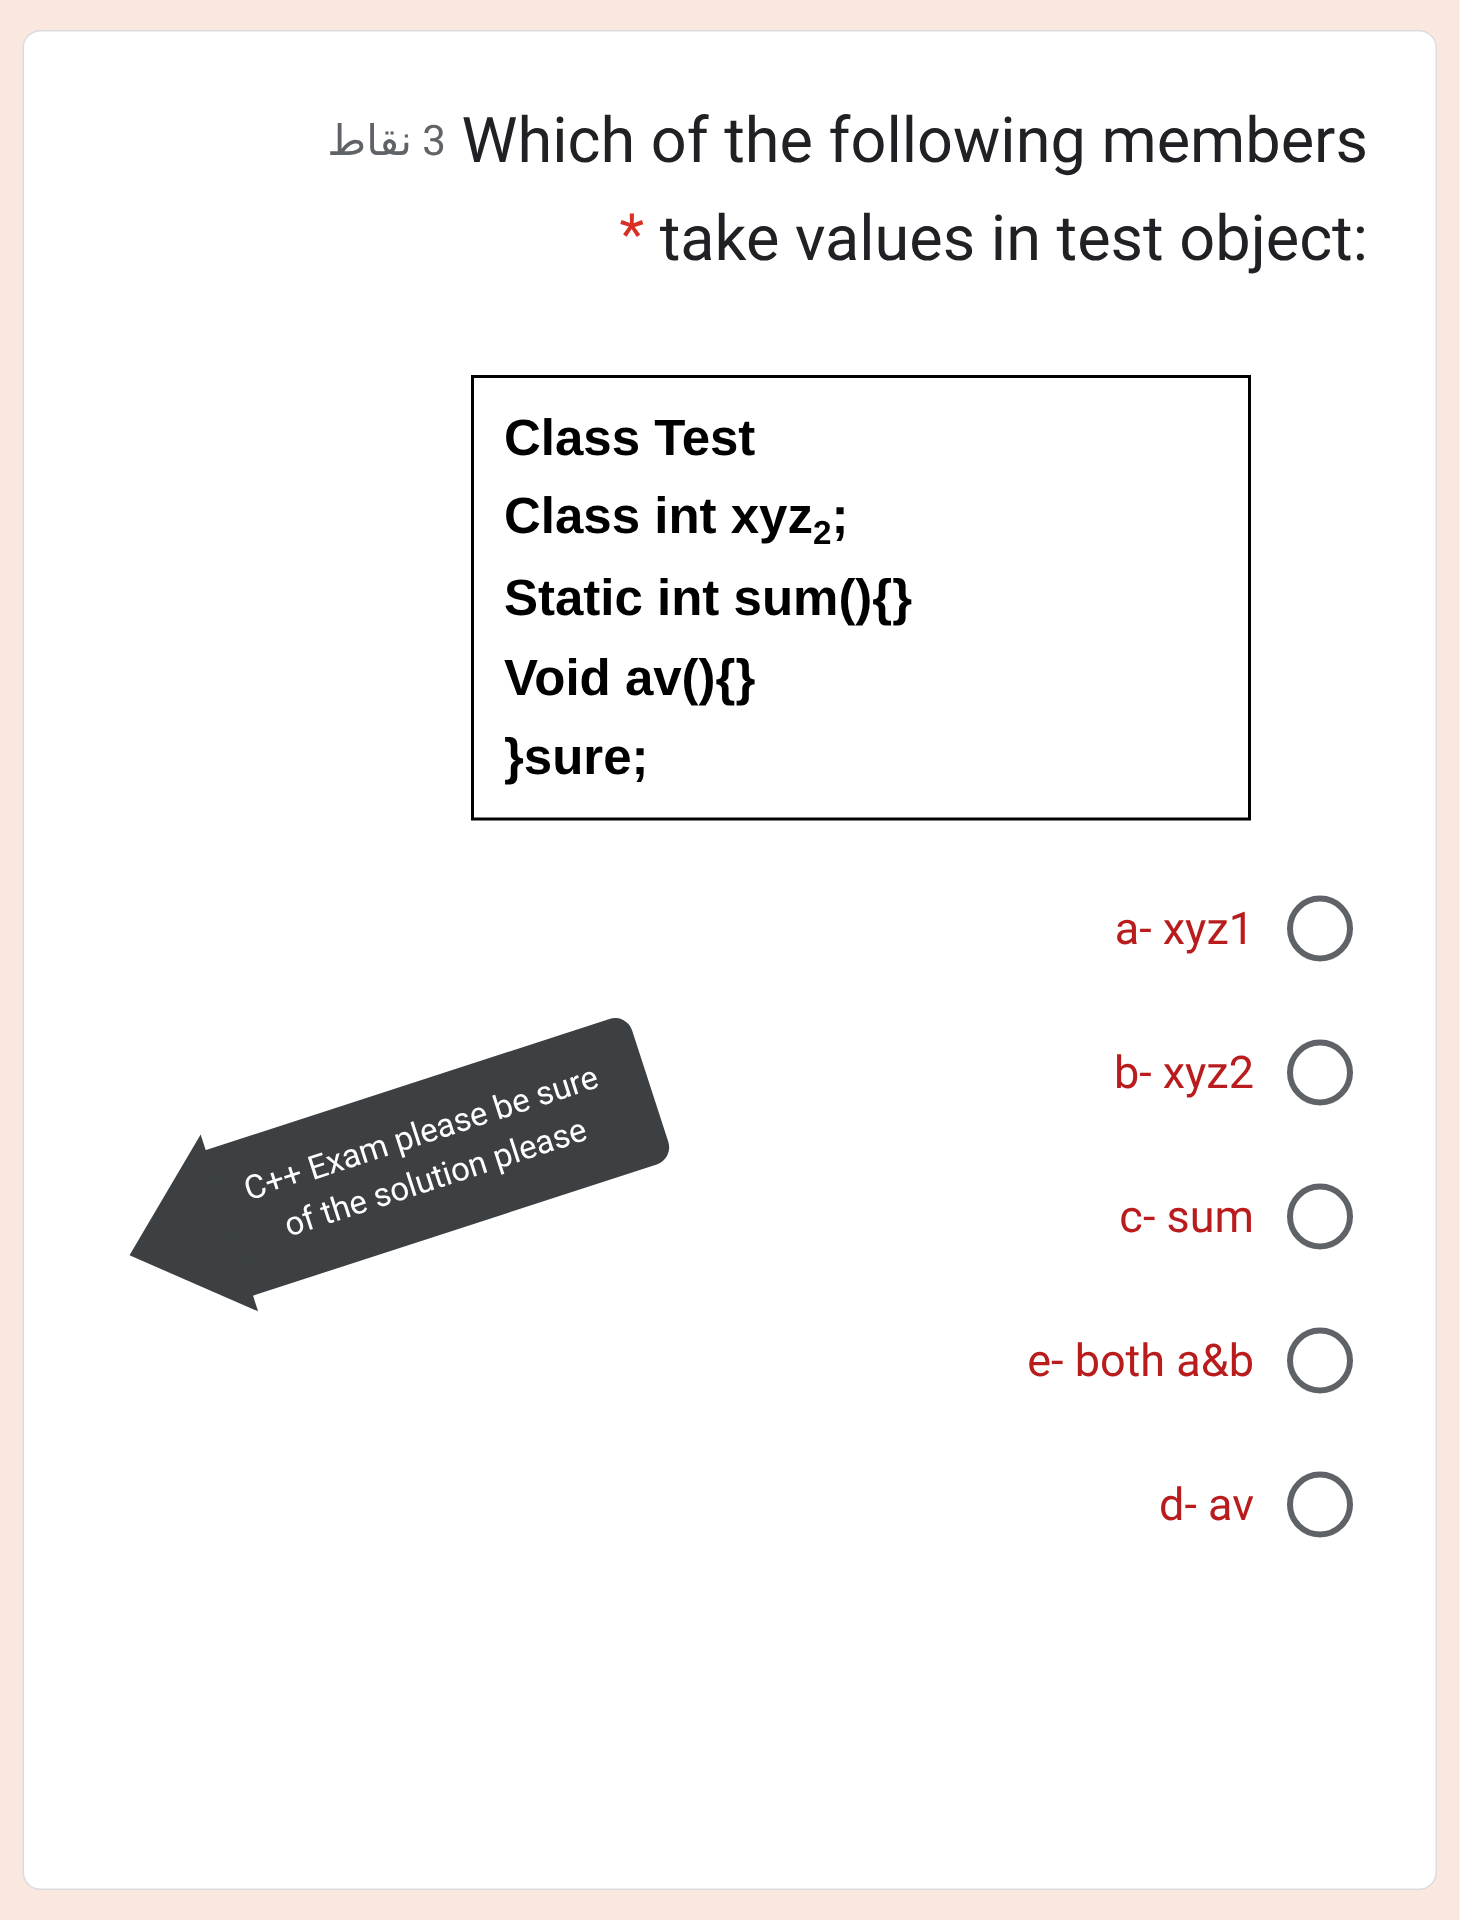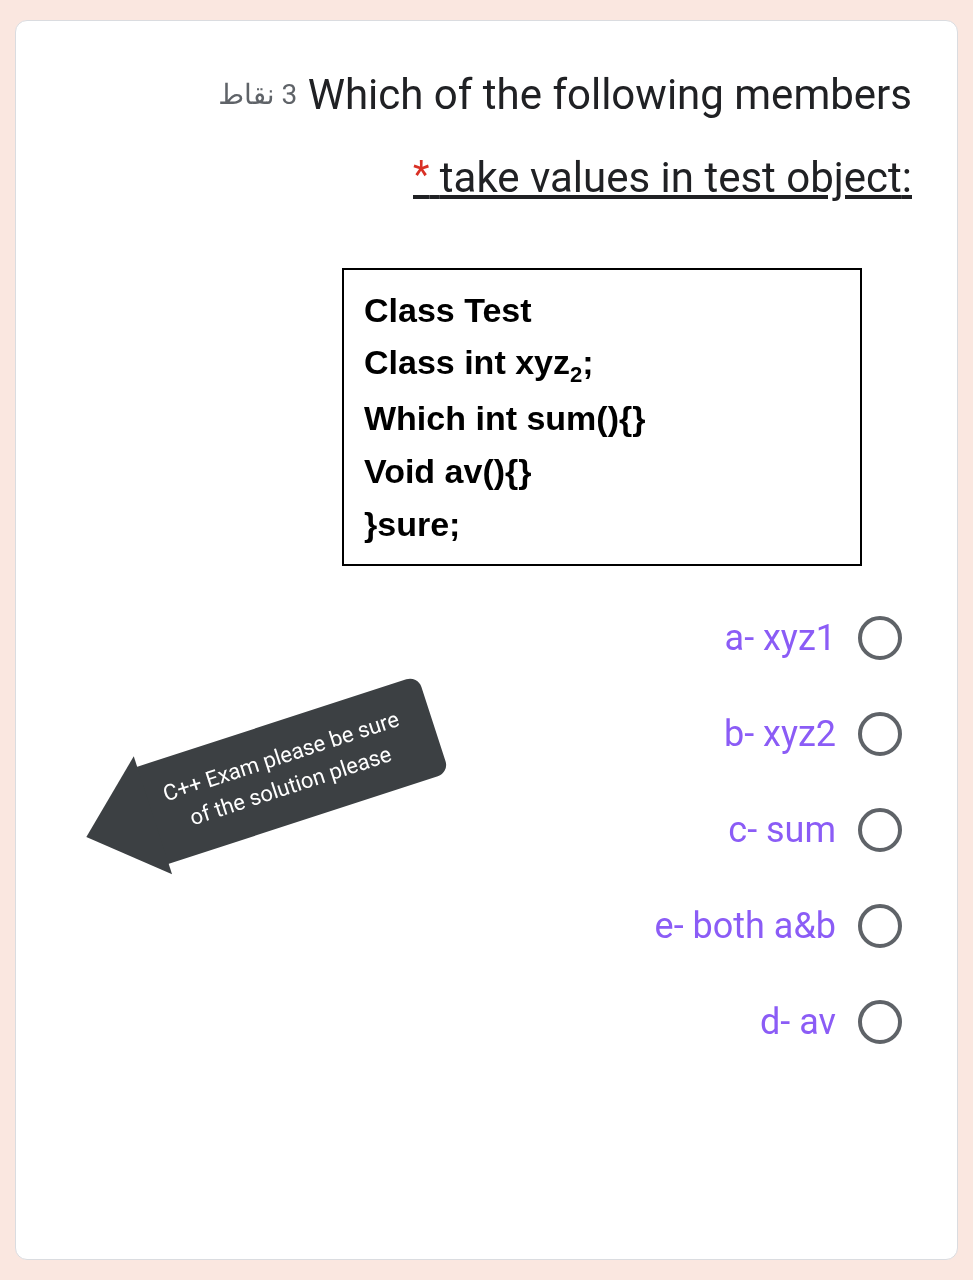--- a/index.html
+++ b/index.html
@@ -32,32 +32,31 @@
   .points {
     font-size: 28px;
     color: #5f6368;
     font-weight: 400;
     margin-left: 8px;
     vertical-align: middle;
     display: inline-block;
     margin-top: -6px;
   }
   .line2 {
-    margin-top: 24px;
-    text-decoration: underline;
+    margin-top: 6px;
   }
   .required {
     color: #d93025;
     font-size: 38px;
     margin-left: 4px;
     vertical-align: top;
   }
   .code-box {
     border: 2px solid #000;
-    margin: 60px 50px 0 auto;
+    margin: 60px 78px 0 auto;
     width: 520px;
     padding: 14px 20px 14px 20px;
     font-family: "Segoe UI", Arial, sans-serif;
     font-size: 34px;
     font-weight: 600;
     color: #000;
     line-height: 1.55;
   }
   .sub { font-size: 0.65em; vertical-align: sub; }
   .options {
@@ -68,22 +67,22 @@
     gap: 52px;
     padding-right: 10px;
   }
   .option {
     display: flex;
     align-items: center;
     gap: 22px;
     direction: ltr;
   }
   .option-label {
-    font-size: 36px;
-    color: #8b5cf6;
+    font-size: 30px;
+    color: #b91c1c;
   }
   .radio {
     width: 44px;
     height: 44px;
     border: 4px solid #5f6368;
     border-radius: 50%;
     flex-shrink: 0;
   }
   .annotation {
     position: absolute;
@@ -127,21 +126,21 @@
     </div>
     <div class="question-title line2">
       <span>:take values in test object</span>
       <span class="required">*</span>
     </div>
   </div>
 
   <div class="code-box">
     <div><span>Class Test</span></div>
     <div><span>Class int xyz</span><span class="sub">2</span><span>;</span></div>
-    <div><span>Which int sum(){}</span></div>
+    <div><span>Static int sum(){}</span></div>
     <div><span>Void av(){}</span></div>
     <div><span>}sure;</span></div>
   </div>
 
   <div class="annotation">
     <div class="ann-body">
       <div class="ann-arrow"></div>
       <div>C++ Exam please be sure</div>
       <div>of the solution please</div>
     </div>

